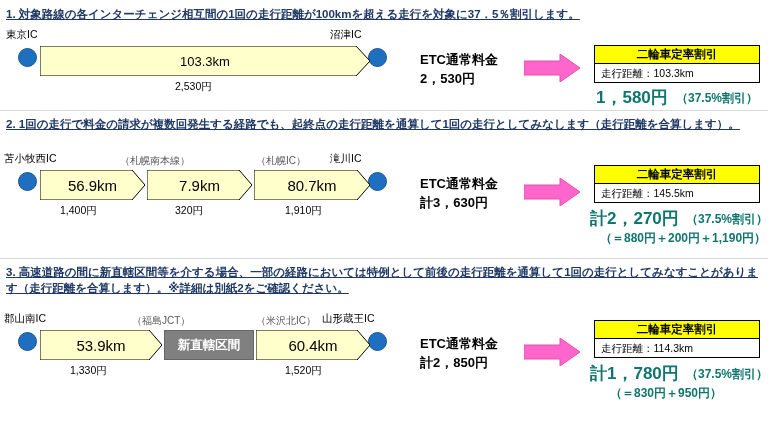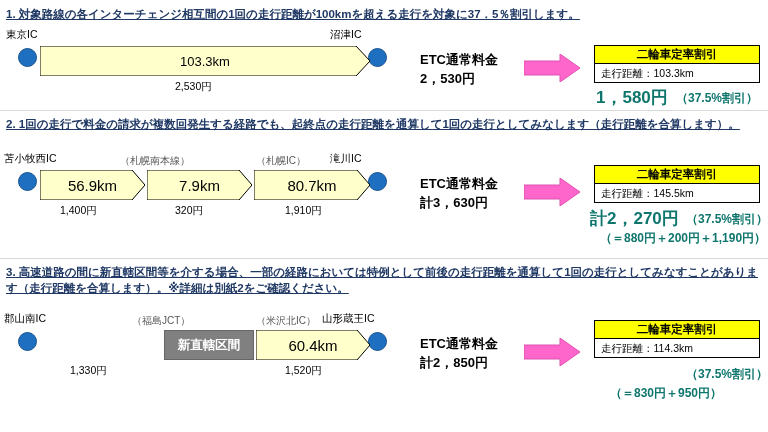--- a/index.html
+++ b/index.html
@@ -214,20 +214,26 @@
 
 <div class="row" style="position:absolute;left:0;top:312px;width:768px;height:95px;">
   <div class="node-label" style="left:4px;top:0px;">郡山南IC</div>
   <div class="paren-label" style="left:104px;top:2px;">（福島JCT）</div>
   <div class="paren-label" style="left:228px;top:2px;">（米沢北IC）</div>
   <div class="node-label" style="left:322px;top:0px;">山形蔵王IC</div>
 
   <div class="node" style="left:18px;top:20px;"></div>
   <div class="node" style="left:368px;top:20px;"></div>
 
+  <div class="seg-wrap" style="left:40px;top:18px;width:122px;">
+    <svg width="122" height="30" viewBox="0 0 122 30">
+        <polygon points="0,0 109,0 122,15 109,30 0,30" fill="#ffffcc" stroke="#000000" stroke-width="1"></polygon>
+      </svg>
+    <div class="seg-txt small">53.9km</div>
+  </div>
   <div class="yenlabel" style="left:70px;top:52px;">1,330円</div>
 
   <div class="gray-box" style="left:164px;top:18px;width:90px;">
     <span>新直轄区間</span>
   </div>
 
   <div class="seg-wrap" style="left:256px;top:18px;width:114px;">
     <svg width="114" height="30" viewBox="0 0 114 30">
         <polygon points="0,0 101,0 114,15 101,30 0,30" fill="#ffffcc" stroke="#000000" stroke-width="1"></polygon>
       </svg>
@@ -244,15 +250,16 @@
     <svg width="56" height="28" viewBox="0 0 56 28">
       <polygon points="0,7 36,7 36,0 56,14 36,28 36,21 0,21" fill="#ff66cc" stroke="#e050b0" stroke-width="1"></polygon>
     </svg>
   </div>
 
   <div class="panel" style="left:594px;top:8px;width:166px;height:38px;">
     <div class="panel-title">二輪車定率割引</div>
     <div class="panel-body">走行距離：114.3km</div>
   </div>
 
+  <div class="redline red-big" style="left:590px;top:50px;">計1，780円</div>
   <div class="redline red-small" style="left:686px;top:54px;">（37.5%割引）</div>
   <div class="redline red-small" style="left:610px;top:73px;">（＝830円＋950円）</div>
 </div>
 
 </body></html>

